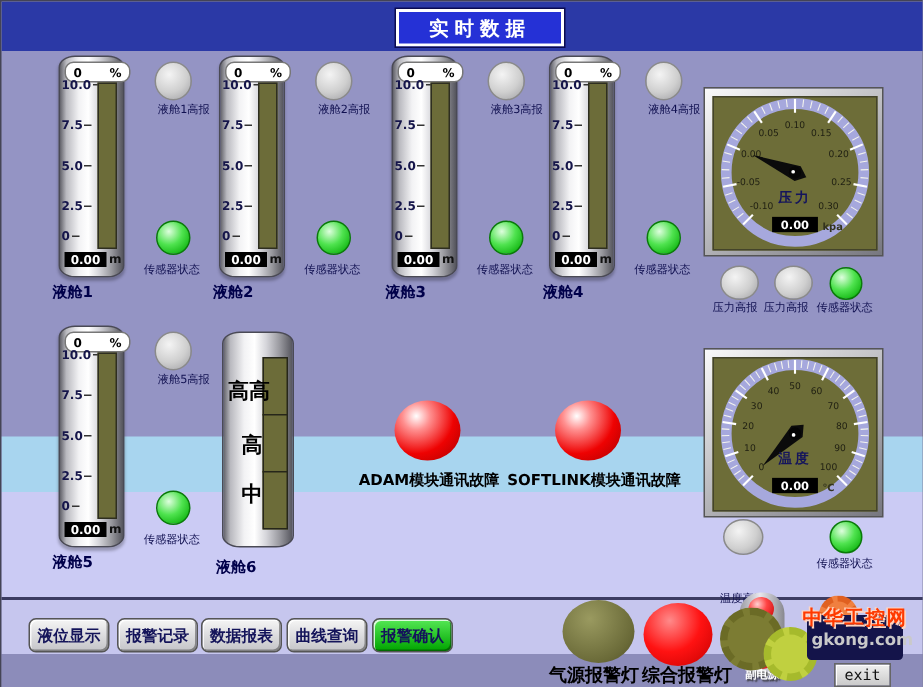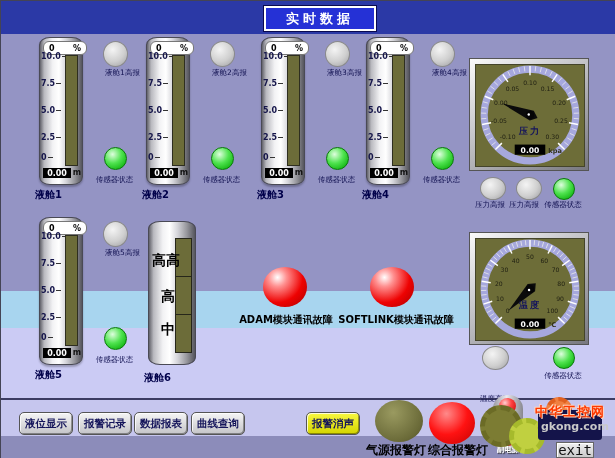--- a/index.html
+++ b/index.html
@@ -66,21 +66,21 @@
     background:linear-gradient(90deg,#9a9aa2,#e8e8ee 45%,#88888f);}
   .pball{position:absolute;border-radius:50%;background:radial-gradient(circle at 35% 30%,#ffd0d0,#ff4444 40%,#c00000);}
   .plabel{position:absolute;font-size:7.5px;font-weight:bold;color:#fff;text-shadow:1px 1px 1px #333;text-align:center;width:34px;}
   .gear{position:absolute;border-radius:50%;}
   .wm-box{position:absolute;left:537px;top:409px;width:64px;height:30px;background:#14144a;border-radius:3px;}
   .wm1{position:absolute;left:524px;top:402px;width:90px;text-align:center;font-size:13px;font-weight:bold;color:#ff3a00;
     letter-spacing:1px;text-shadow:1px 1px 0 #ffd5c0,-1px -1px 0 #ffd5c0;}
   .wm2{position:absolute;left:540px;top:419px;width:60px;text-align:center;font-size:11px;font-weight:bold;color:#c9c9c9;}
   .exit-btn{position:absolute;left:555px;top:441px;width:36px;height:14px;background:linear-gradient(#f0f0f0,#cacaca);
     border:1px solid #666;box-shadow:inset 1px 1px 0 #fff;display:flex;align-items:center;justify-content:center;
-    font-family:"DejaVu Sans Mono","Liberation Mono",monospace;font-size:14px;color:#111;cursor:pointer;}
+    font-family:"DejaVu Sans Mono","Liberation Mono",monospace;font-size:10px;color:#111;cursor:pointer;}
 </style>
 </head>
 <body>
 
 <div id="screen">
   <div class="abs band-top"></div>
   <div class="abs band-blue"></div>
   <div class="abs band-lav"></div>
   <div class="abs divider"></div>
   <div class="abs bar-light"></div>
@@ -451,21 +451,21 @@
   </div>
   <div class="light gray-light" style="left:481px;top:345px;width:25px;height:22px;"></div>
   <div class="light green-light" style="left:552px;top:346px;width:20px;height:20px;"></div>
   <div class="llabel" style="left:468px;top:370px;width:52px;margin-top:23px;">温度高报</div>
   <div class="llabel" style="left:536px;top:370px;width:52px;">传感器状态</div>
 
   <div class="btn btn-gray" style="left:18px;">液位显示</div>
   <div class="btn btn-gray" style="left:77px;">报警记录</div>
   <div class="btn btn-gray" style="left:133px;">数据报表</div>
   <div class="btn btn-gray" style="left:190px;">曲线查询</div>
-  <div class="btn btn-yellow" style="left:305px;">报警消声</div>
+  <div class="btn btn-green" style="left:247px;">报警确认</div>
 
   <div class="olive-ball" style="left:374px;top:399px;width:48px;height:42px;"></div>
   <div class="bigred-ball" style="left:428px;top:401px;width:46px;height:42px;"></div>
   <div class="blabel" style="left:362px;top:441px;width:66px;">气源报警灯</div>
   <div class="blabel" style="left:424px;top:441px;width:66px;">综合报警灯</div>
 
   <div class="power-pill"></div>
   <div class="pball" style="left:498px;top:397px;width:17px;height:16px;"></div>
   <div class="plabel" style="left:490px;top:415px;">主电源</div>
   <div class="pball" style="left:499px;top:430px;width:16px;height:15px;"></div>

